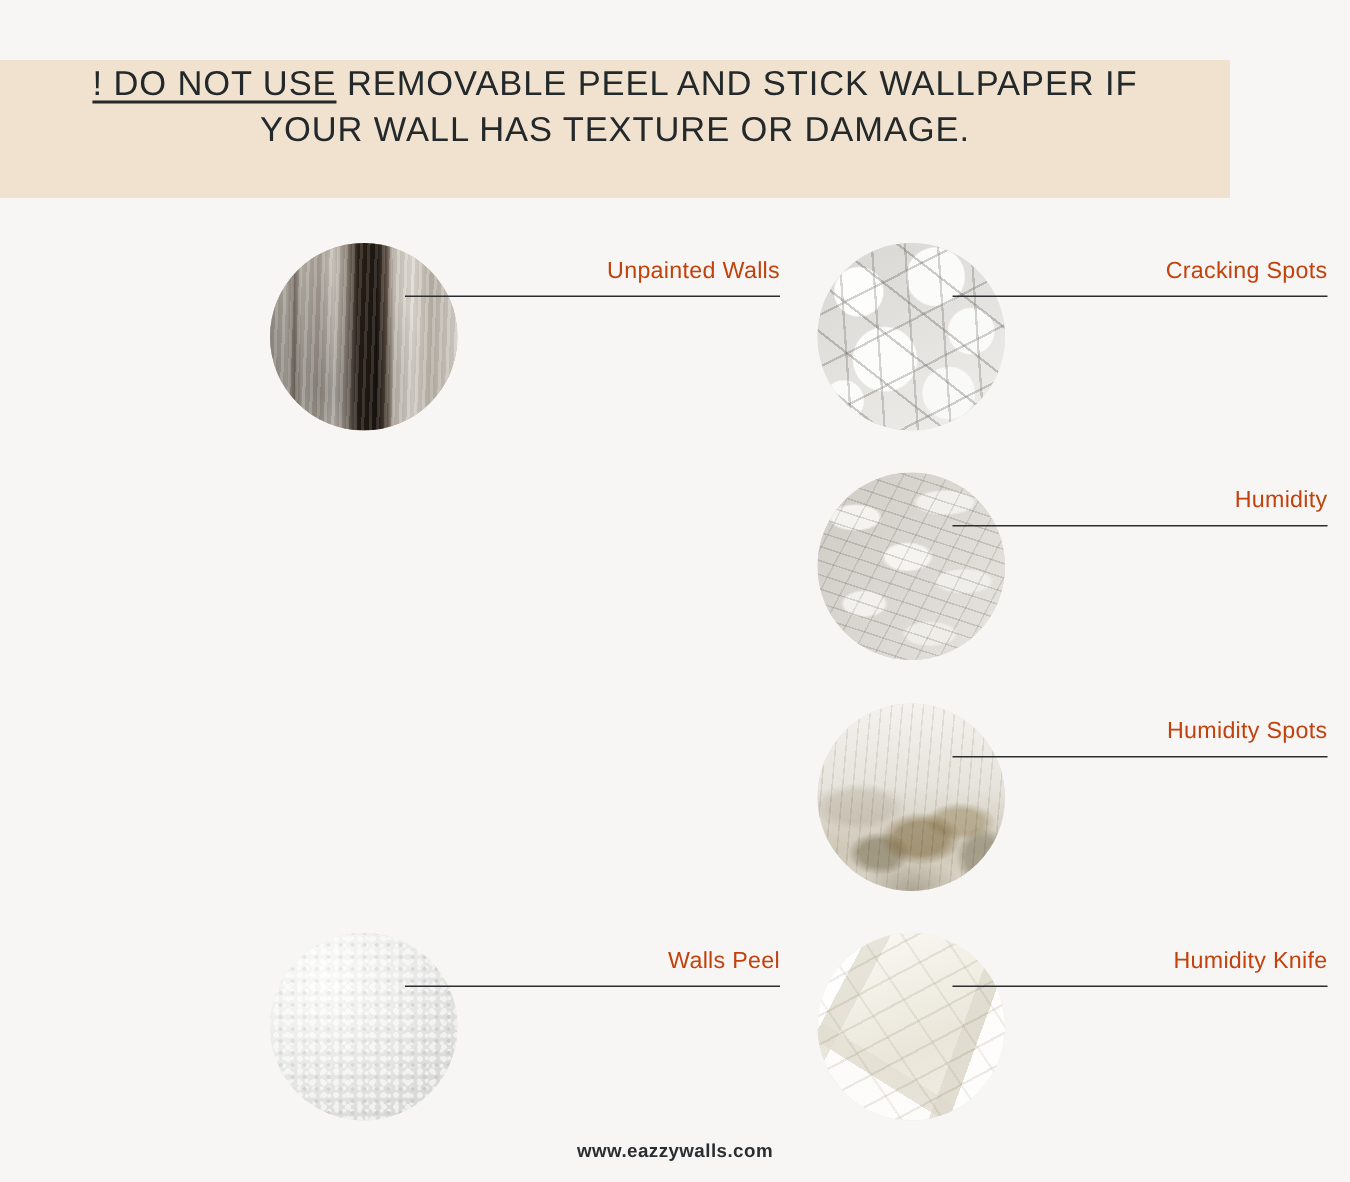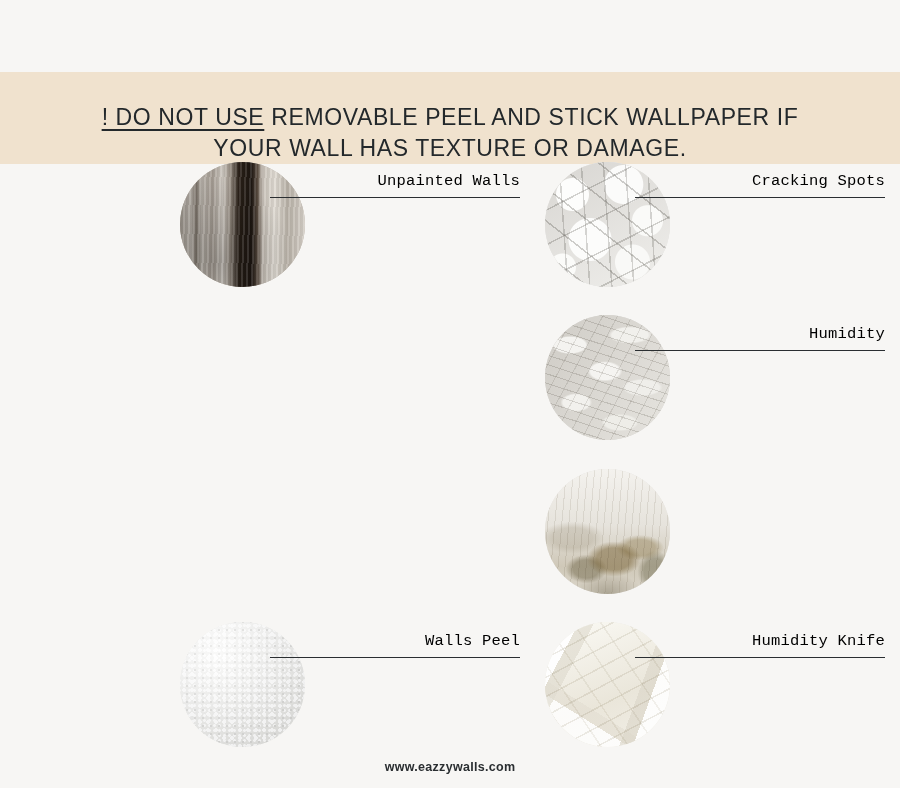--- a/index.html
+++ b/index.html
@@ -18,27 +18,26 @@
     width: 900px;
     height: 788px;
     background: #f7f6f4;
   }
 
   
   .banner {
     position: absolute;
     left: 0;
     top: 40px;
-    width: 900px;
+    width: 820px;
     height: 92px;
     background: #f0e2ce;
     display: flex;
-    align-items: flex-end;
+    align-items: flex-start;
     justify-content: center;
-    margin-top: 32px;
   }
   .banner-text {
     width: 740px;
     text-align: center;
     font-family: "Liberation Sans", sans-serif;
     font-size: 23px;
     letter-spacing: 0.6px;
     line-height: 1.35;
     color: #23282b;
     font-weight: 400;
@@ -77,23 +76,23 @@
   }
   .label-wrap {
     position: absolute;
     left: 110px;
     top: 22px;
     width: 250px;
     text-align: right;
   }
   .label {
     display: block;
-    font-family: Liberation Mono, monospace;
+    font-family: Liberation Sans, sans-serif;
     font-size: 15.5px;
-    color: #000000;
+    color: #c2410c;
     letter-spacing: 0.2px;
     padding-bottom: 7px;
     white-space: nowrap;
   }
   .rule {
     display: block;
     height: 1px;
     background: #2a2e31;
     width: 100%;
   }
@@ -309,20 +308,24 @@
         <span class="label">Humidity</span>
         <span class="rule"></span>
       </div>
     </div>
 
 
     <div class="cell" style="left:525px; top:307px;">
       <div class="swatch">
         <div class="swatch-inner tex-humidity"></div>
       </div>
+      <div class="label-wrap">
+        <span class="label">Humidity Spots</span>
+        <span class="rule"></span>
+      </div>
     </div>
 
     <div class="cell" style="left:160px; top:460px;">
       <div class="swatch">
         <div class="swatch-inner tex-orangepeel"></div>
       </div>
       <div class="label-wrap">
         <span class="label">Walls Peel</span>
         <span class="rule"></span>
       </div>

